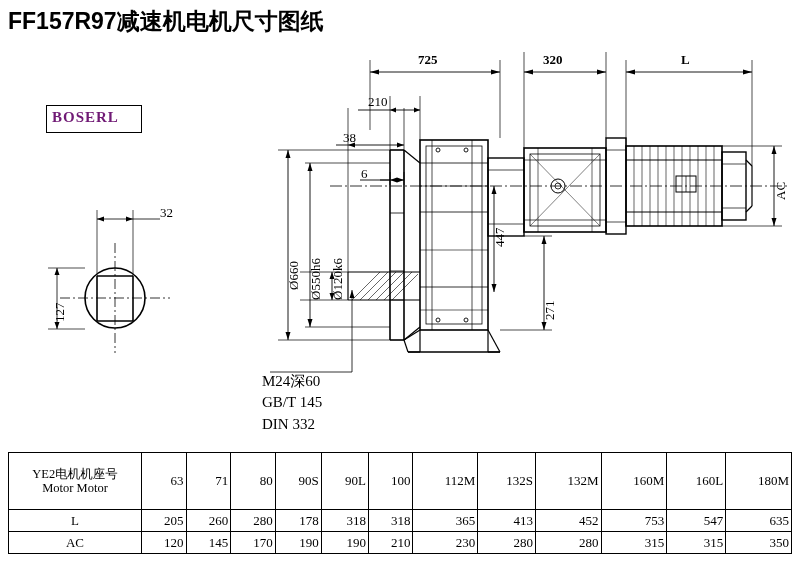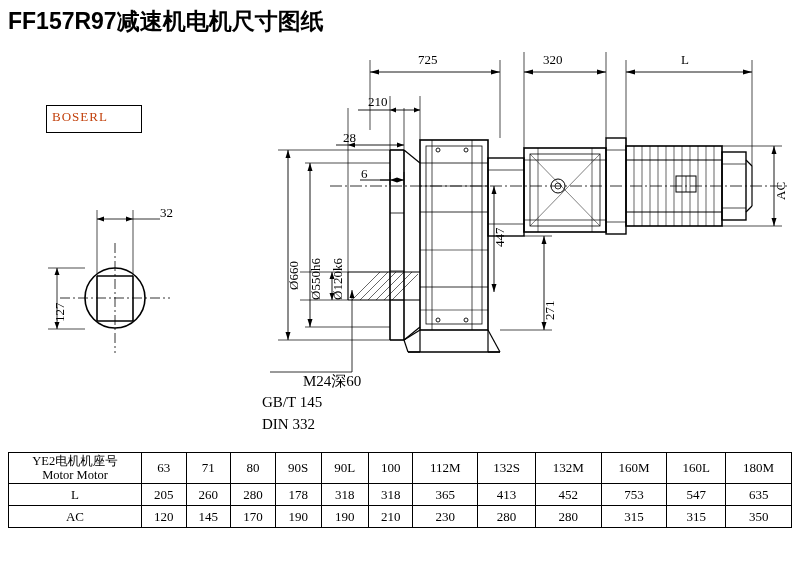--- a/index.html
+++ b/index.html
@@ -19,59 +19,59 @@
   
   .logo-box{
     position:absolute;left:46px;top:105px;
     width:94px;height:26px;
     border:1.5px solid #000;
     background:#fff;
   }
   .logo-text{
     position:absolute;left:52px;top:109px;
     font-family:"Liberation Serif", serif;
-    font-weight:normal;font-size:13px;
-    color:#c2410c;letter-spacing:1px;
+    font-weight:bold;font-size:15px;
+    color:#701a75;letter-spacing:1px;
   }
   
   .lbl{
     position:absolute;
     font-family:"Liberation Serif", serif;
     font-size:13px;color:#000;white-space:nowrap;
   }
   .lbl.big{font-size:15px;}
-  .lbl.bold{font-weight:normal;}
+  .lbl.bold{font-weight:bold;}
   .vert{
     transform-origin:0 0;
     transform:rotate(-90deg);
   }
   
   svg.draw{position:absolute;left:0;top:0;width:800px;height:561px;}
   
   table.spec{
     position:absolute;left:8px;top:452px;
     border-collapse:collapse;
     width:784px;
     font-family:"Liberation Serif", serif;
     font-size:13px;
   }
   table.spec td{
     border:1px solid #000;
-    text-align:center;
+    text-align:right;
     height:21px;
     padding:0 2px;
   }
   table.spec td.rowhdr{
     width:128px;
     text-align:center;
   }
   table.spec td.firsthdr{
     line-height:14px;
     font-size:12.5px;
-    padding:1px 2px;
+    padding:14px 2px;
   }
 </style>
 </head>
 <body>
 
 <div class="title">FF157R97减速机电机尺寸图纸</div>
 
 <div class="logo-box"></div>
 <div class="logo-text">BOSERL</div>
 
@@ -298,33 +298,33 @@
     <line x1="270" y1="372" x2="352" y2="372" stroke-width="0.8"></line>
     <polygon points="352,290 349.5,298 354.5,298" fill="#000" stroke="none"></polygon>
 
   </g>
 </svg>
 
 <div class="lbl bold" style="left:418px;top:52px;">725</div>
 <div class="lbl bold" style="left:543px;top:52px;">320</div>
 <div class="lbl bold" style="left:681px;top:52px;">L</div>
 <div class="lbl" style="left:368px;top:94px;">210</div>
-<div class="lbl" style="left:343px;top:130px;">28</div>
+<div class="lbl" style="left:343px;top:130px;">38</div>
 <div class="lbl" style="left:361px;top:166px;">6</div>
 <div class="lbl" style="left:160px;top:205px;">32</div>
 
 <div class="lbl vert" style="left:52px;top:322px;">127</div>
 <div class="lbl vert" style="left:286px;top:290px;">Ø660</div>
 <div class="lbl vert" style="left:308px;top:300px;">Ø550h6</div>
 <div class="lbl vert" style="left:330px;top:300px;">Ø120k6</div>
 <div class="lbl vert" style="left:492px;top:247px;">447</div>
 <div class="lbl vert" style="left:542px;top:320px;">271</div>
 <div class="lbl vert" style="left:773px;top:200px;">AC</div>
 
-<div class="lbl big" style="left:262px;top:372px;text-decoration:none;margin-left:41px;">M24深60</div>
+<div class="lbl big" style="left:262px;top:372px;text-decoration:none;">M24深60</div>
 <div class="lbl big" style="left:262px;top:394px;">GB/T 145</div>
 <div class="lbl big" style="left:262px;top:416px;">DIN 332</div>
 
 <table class="spec">
   <tbody id="table-body">
       <tr>
         <td class="rowhdr firsthdr">
           <div>YE2电机机座号</div>
           <div>Motor Motor</div>
         </td>

